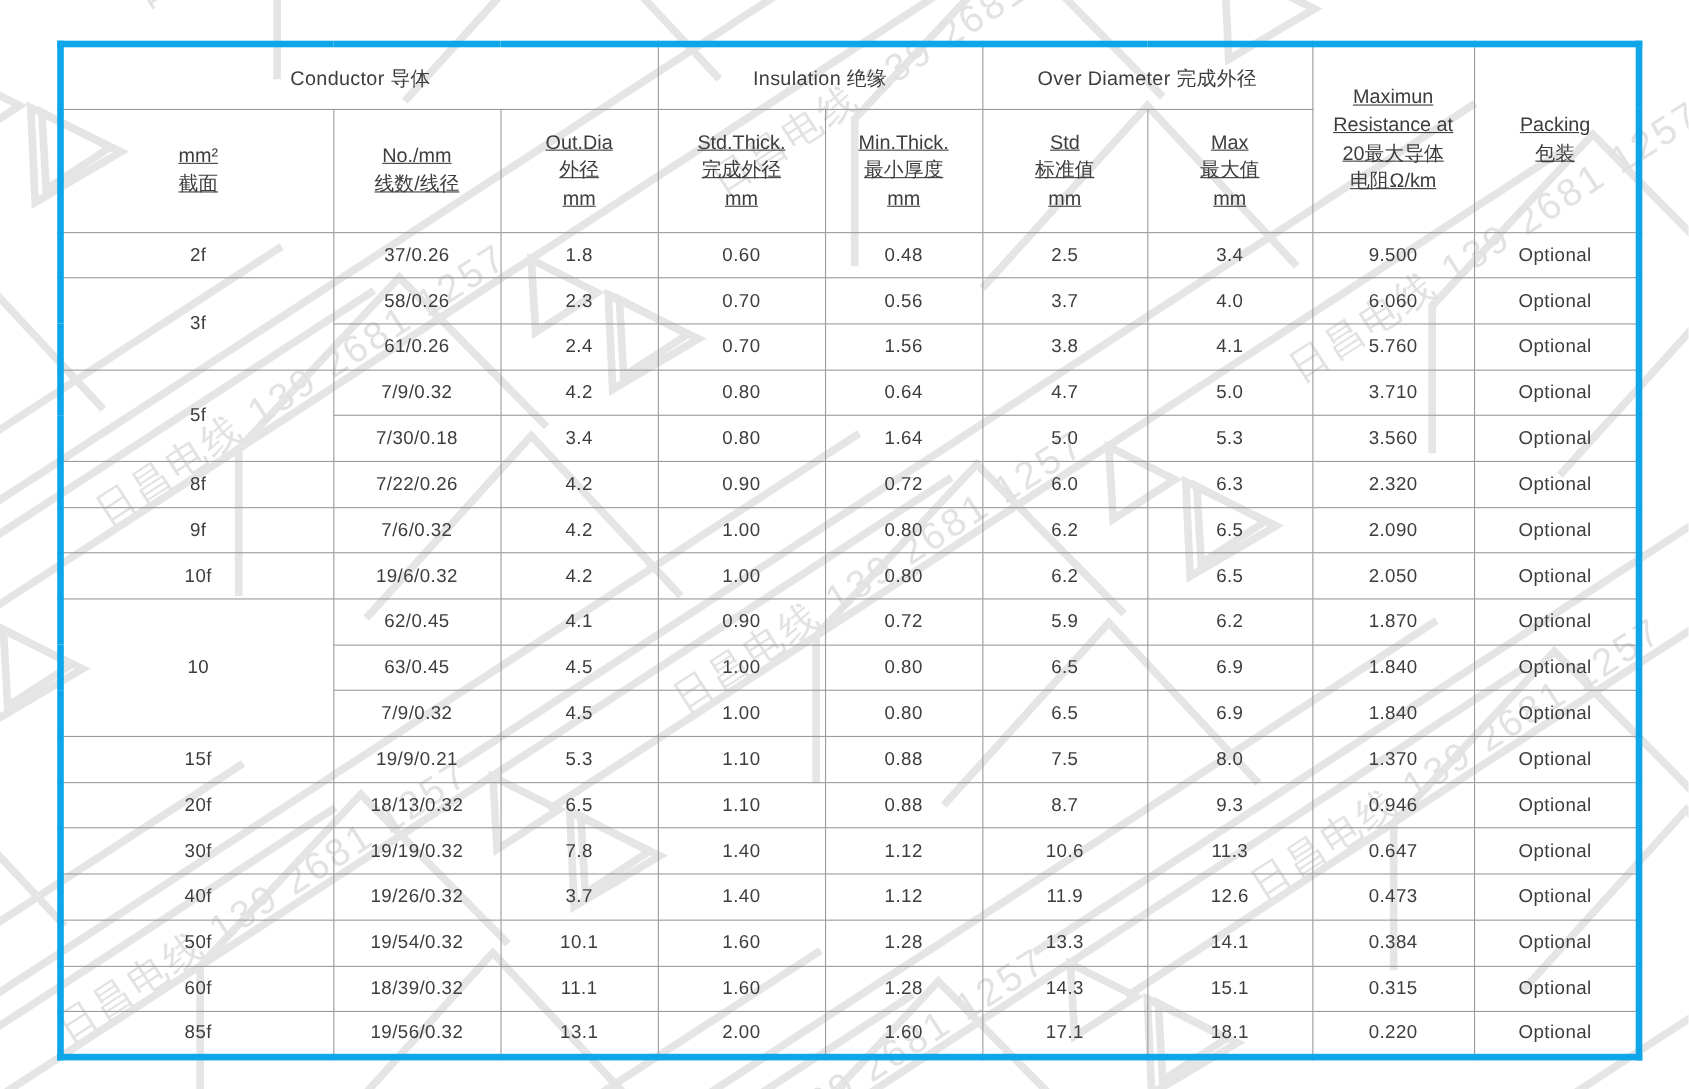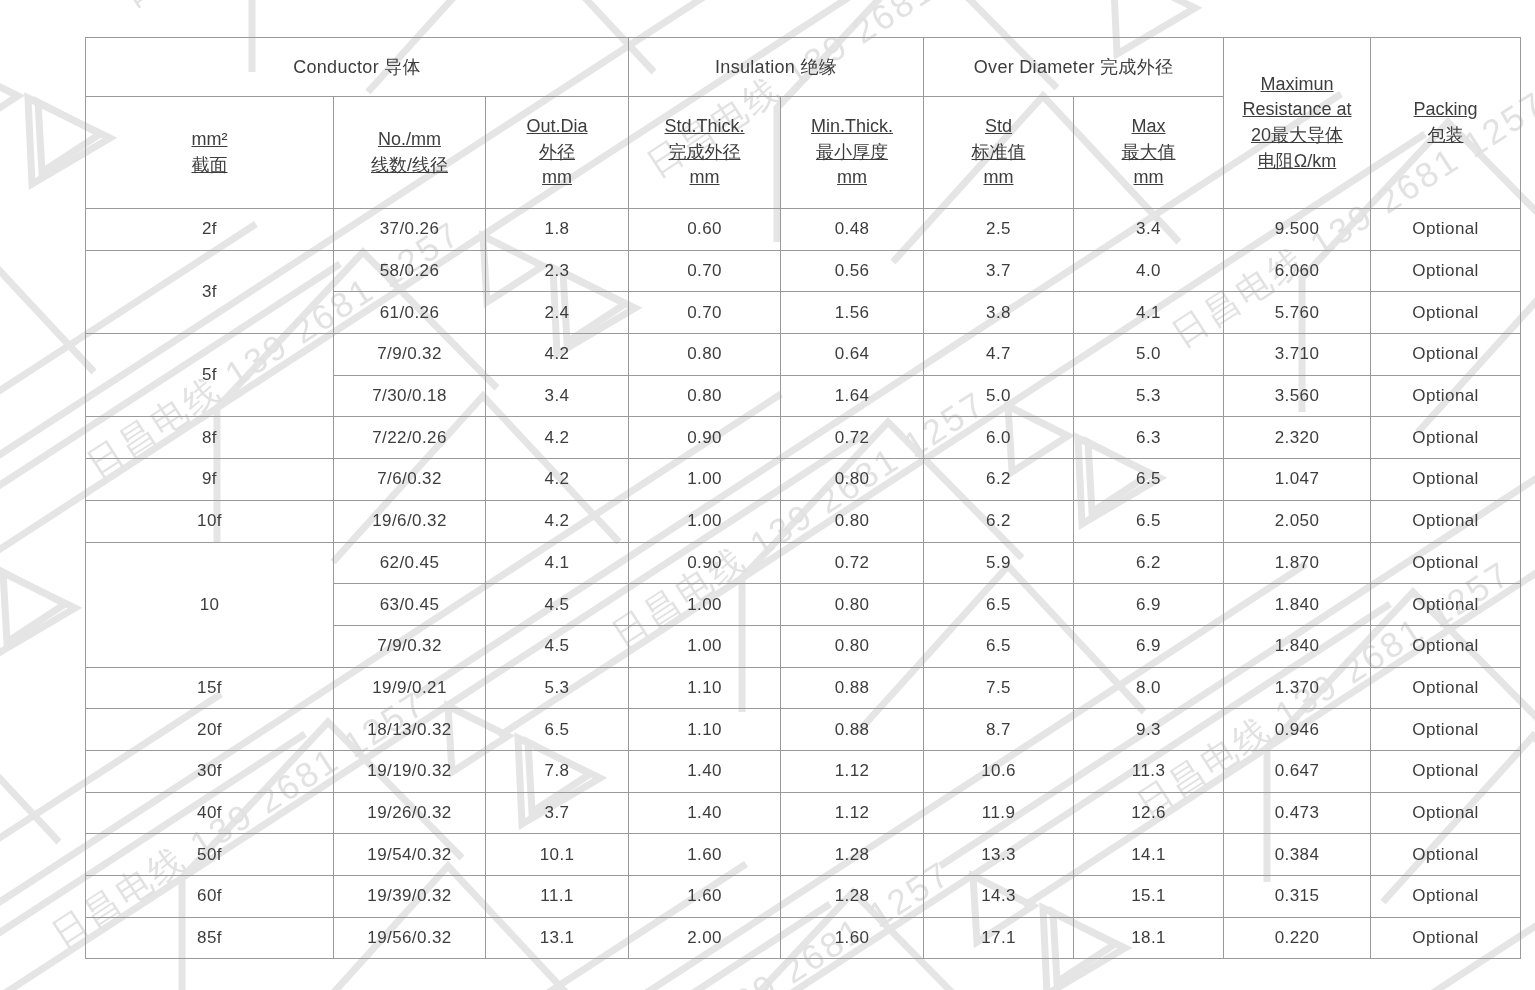--- a/index.html
+++ b/index.html
@@ -29,21 +29,21 @@
     color: #3d3d3d;
   }
   table.spec th, table.spec td {
     border: 1px solid #9a9a9a;
     text-align: center;
     vertical-align: middle;
     padding: 0;
     background: transparent;
     font-weight: normal;
   }
-  table.spec { border: 1px solid #0ea5e9; margin-left: 33px; }
+  table.spec { border: 6px solid #0ea5e9; }
   thead tr.group-row  { height: 59px; }
   thead tr.sub-row    { height: 112px; }
   tbody tr            { height: 41.7px; }
   th.group {
     font-size: 18px;
     letter-spacing: 0.3px;
   }
   th.multi {
     font-size: 18px;
     line-height: 1.42;
@@ -197,21 +197,21 @@
           <td>Optional</td>
         </tr>
         <tr>
           <td rowspan="1">9f</td>
           <td>7/6/0.32</td>
           <td>4.2</td>
           <td>1.00</td>
           <td>0.80</td>
           <td>6.2</td>
           <td>6.5</td>
-          <td>1.047</td>
+          <td>2.090</td>
           <td>Optional</td>
         </tr>
         <tr>
           <td rowspan="1">10f</td>
           <td>19/6/0.32</td>
           <td>4.2</td>
           <td>1.00</td>
           <td>0.80</td>
           <td>6.2</td>
           <td>6.5</td>
@@ -299,21 +299,21 @@
           <td>10.1</td>
           <td>1.60</td>
           <td>1.28</td>
           <td>13.3</td>
           <td>14.1</td>
           <td>0.384</td>
           <td>Optional</td>
         </tr>
         <tr>
           <td rowspan="1">60f</td>
-          <td>19/39/0.32</td>
+          <td>18/39/0.32</td>
           <td>11.1</td>
           <td>1.60</td>
           <td>1.28</td>
           <td>14.3</td>
           <td>15.1</td>
           <td>0.315</td>
           <td>Optional</td>
         </tr>
         <tr>
           <td rowspan="1">85f</td>

